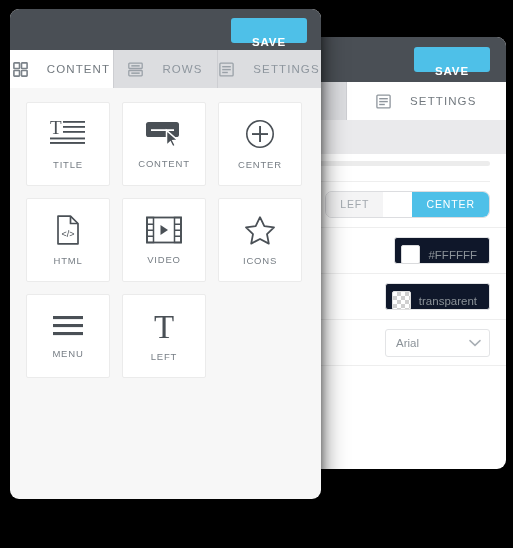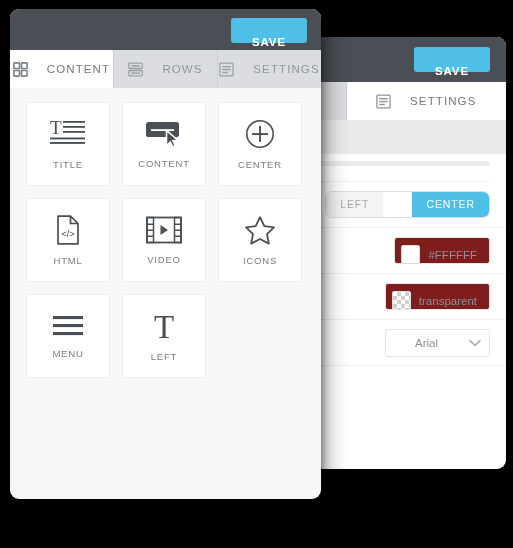--- a/index.html
+++ b/index.html
@@ -162,21 +162,21 @@
   }
 
   .swatch-field {
     display: flex;
     align-items: center;
     gap: 8px;
     border: 1px solid #e3e4e6;
     border-radius: 3px;
     height: 27px;
     padding: 8px 12px 0 6px;
-    background: #7f1d1d;
+    background: #0f172a;
     cursor: pointer;
     min-width: 92px;
     box-sizing: border-box;
     justify-content: flex-end;
   }
   .swatch {
     width: 17px; height: 17px;
     border-radius: 2px;
     flex: none;
   }
@@ -198,21 +198,21 @@
     justify-content: space-between;
     border: 1px solid #e3e4e6;
     border-radius: 3px;
     height: 28px;
     width: 105px;
     padding: 0 8px 0 10px;
     box-sizing: border-box;
     background: #ffffff;
     cursor: pointer;
   }
-  .select-text { font-size: 11.5px; color: #8b9298; margin-left: 19px; }
+  .select-text { font-size: 11.5px; color: #8b9298; }
 
   
   #front-panel {
     position: absolute;
     left: 10px;
     top: 9px;
     width: 311px;
     height: 490px;
     background: #f7f7f7;
     border-radius: 9px;

